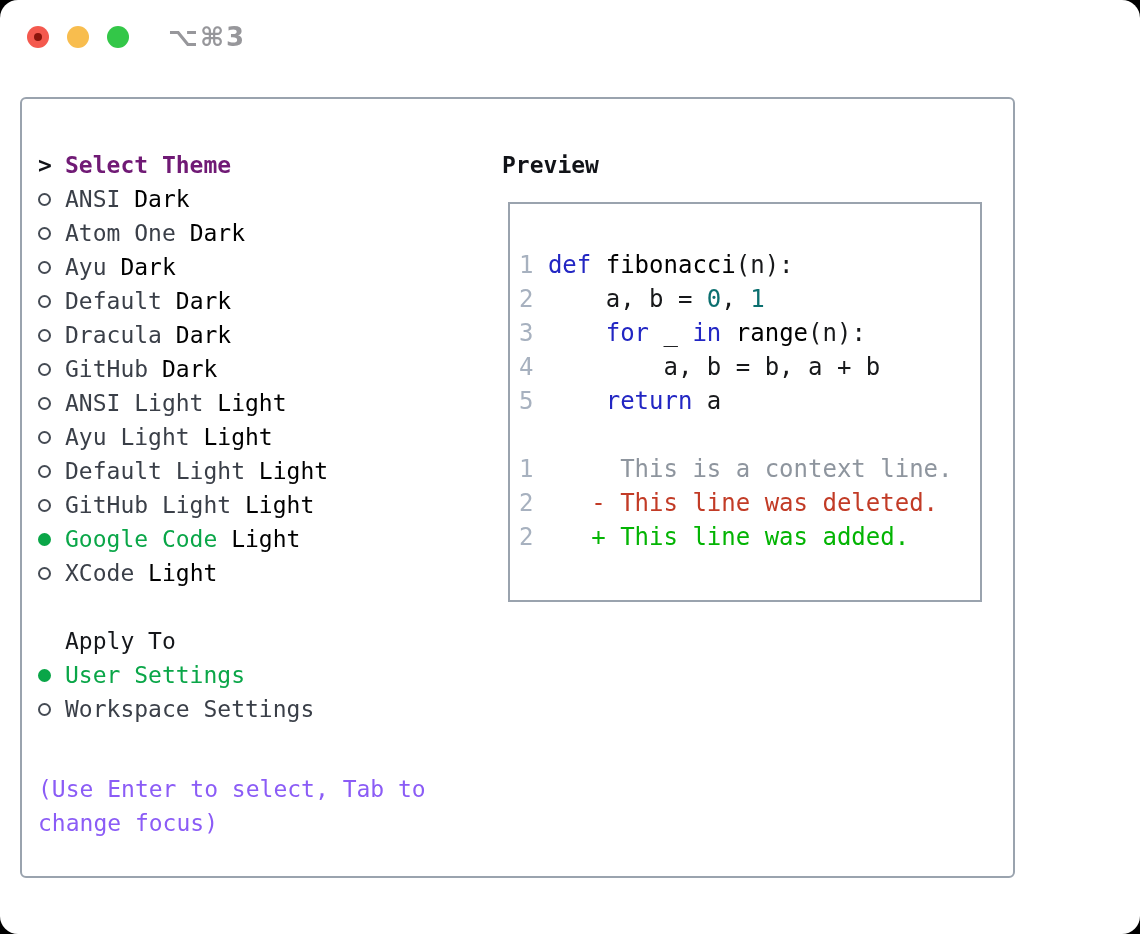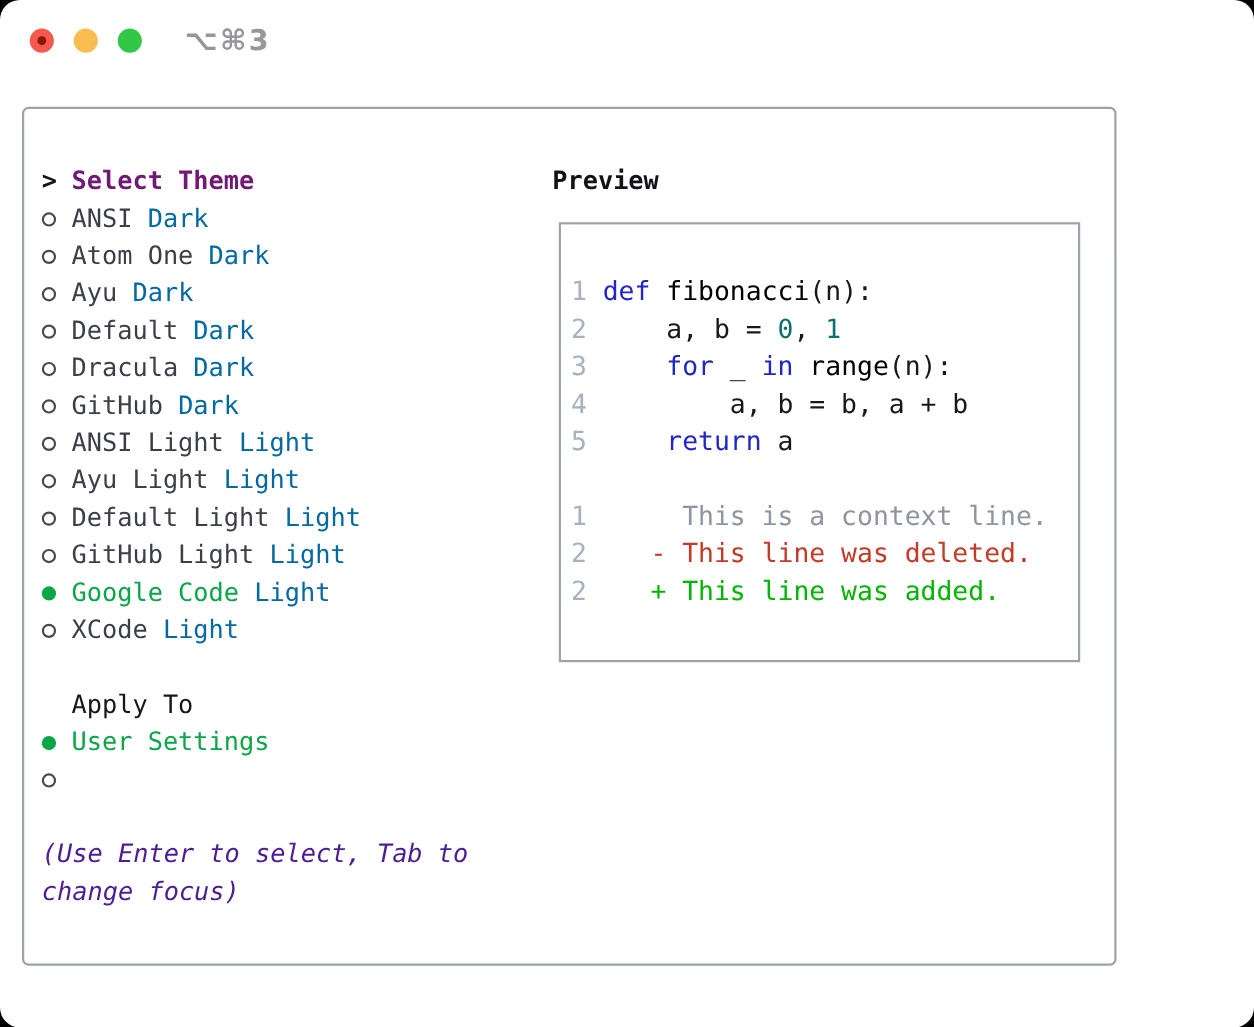--- a/index.html
+++ b/index.html
@@ -37,26 +37,26 @@
   .row{display:flex;align-items:center;height:34px;font-size:23px;color:#3a3f48;}
   .marker{width:27px;flex:0 0 27px;display:flex;align-items:center;}
   .prompt{font-weight:bold;color:#111318;}
   .hdr{font-weight:bold;color:#701a75;}
   .radio{
     width:13px;height:13px;border:2px solid #454b54;border-radius:50%;
     box-sizing:border-box;display:inline-block;
   }
   .radio.sel{background:#0aa648;border-color:#0aa648;}
   .t-name{white-space:pre;}
-  .t-var{color:#0369a1;white-space:pre;}
+  .t-var{color:#000000;white-space:pre;}
   .row.selected .t-name{color:#0aa648;}
   .apply-hdr{color:#15171b;}
   .spacer{height:34px;}
   .hint{
-    font-size:23px;line-height:34px;color:#4c1d95;width:412px;margin-top:0;font-style:italic;
+    font-size:23px;line-height:34px;color:#8b5cf6;width:412px;margin-top:12px;
   }
   
   .preview-hdr{
     position:absolute;left:480px;top:49px;height:34px;line-height:34px;
     font-size:23px;font-weight:bold;color:#111318;
   }
   .preview-box{
     position:absolute;left:486px;top:103px;width:474px;height:400px;
     border:2px solid #9aa3ae;background:#ffffff;box-sizing:border-box;
   }
@@ -192,20 +192,21 @@
           <div class="row selected">
             <span class="marker">
               <span class="radio sel"></span>
             </span>
             <span class="t-name">User Settings</span>
           </div>
           <div class="row">
             <span class="marker">
               <span class="radio"></span>
             </span>
+            <span class="t-name">Workspace Settings</span>
           </div>
         </div>
 
       <div class="spacer"></div>
 
       <div class="hint">(Use Enter to select, Tab to change focus)</div>
     </div>
 
     <div class="preview-hdr">Preview</div>
 

